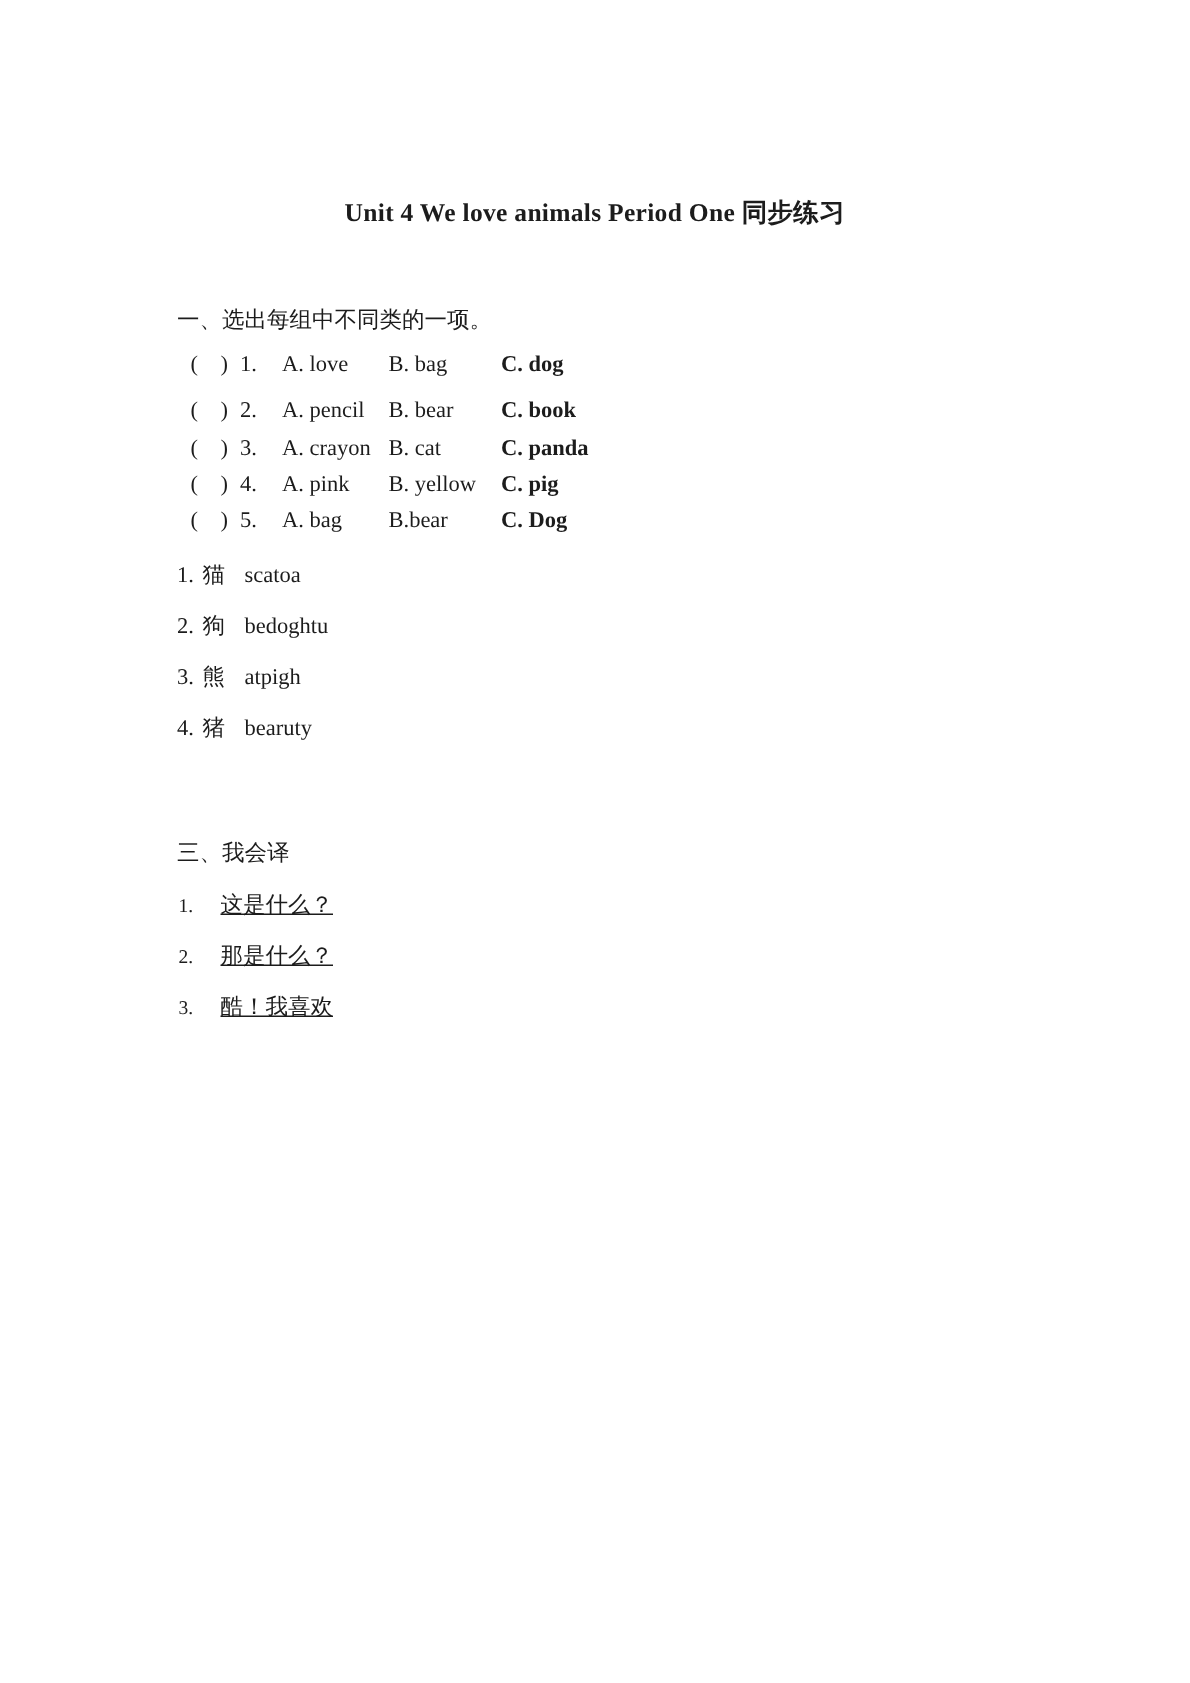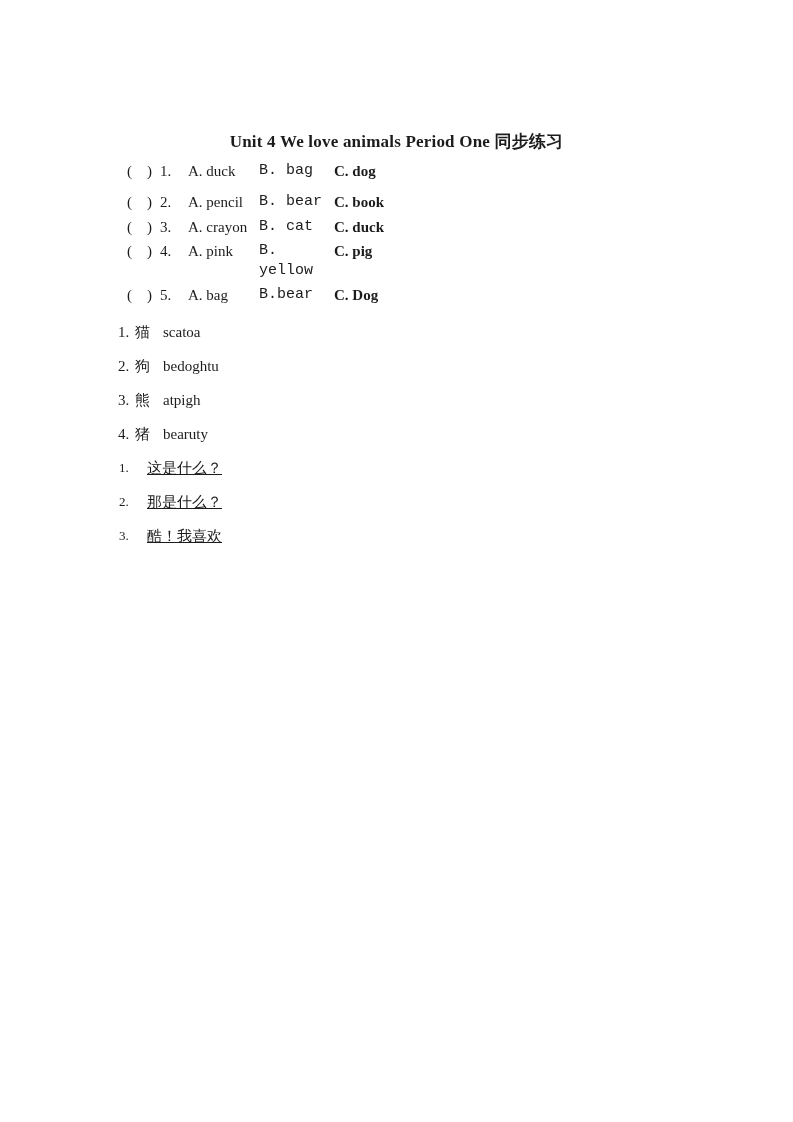--- a/index.html
+++ b/index.html
@@ -40,21 +40,21 @@
     display: flex;
   }
   .mc-row.r1 { margin-top: 8px; }
   .mc-row.r2 { margin-top: 11px; }
   .mc-row.r3 { margin-top: 5px; }
   .mc-row.r4 { margin-top: 4px; }
   .mc-row.r5 { margin-top: 4px; }
   .col-parens { width: 33px; white-space: pre; flex: 0 0 auto; }
   .col-num    { width: 28px; flex: 0 0 auto; }
   .col-a      { width: 71px; flex: 0 0 auto; }
-  .col-b      { width: 75px; flex: 0 0 auto; font-family: Liberation Mono, monospace; }
+  .col-b      { width: 75px; flex: 0 0 auto; }
   .col-c      { flex: 0 0 auto; font-weight: bold; }
 
   
   .circle-row {
     margin-left: 118px;
     font-size: 15px;
     line-height: 20px;
     display: flex;
   }
   .circle-row.first { margin-top: 17px; }
@@ -75,41 +75,42 @@
   .trans-num  { width: 28px; flex: 0 0 auto; font-size: 13px; }
   .trans-text { flex: 0 0 auto; text-decoration: underline; }
 </style>
 </head>
 <body>
 
 <div class="page">
 
   <div class="doc-title">Unit 4 We love animals Period One 同步练习</div>
 
+  <div class="section-heading h1">一、选出每组中不同类的一项。</div>
 
   <div class="mc-row r1">
     <span class="col-parens">(    )</span>
     <span class="col-num">1.</span>
-    <span class="col-a">A. duck</span>
+    <span class="col-a">A. love</span>
     <span class="col-b">B. bag</span>
     <span class="col-c">C. dog</span>
   </div>
   <div class="mc-row r2">
     <span class="col-parens">(    )</span>
     <span class="col-num">2.</span>
     <span class="col-a">A. pencil</span>
     <span class="col-b">B. bear</span>
     <span class="col-c">C. book</span>
   </div>
   <div class="mc-row r3">
     <span class="col-parens">(    )</span>
     <span class="col-num">3.</span>
     <span class="col-a">A. crayon</span>
     <span class="col-b">B. cat</span>
-    <span class="col-c">C. duck</span>
+    <span class="col-c">C. panda</span>
   </div>
   <div class="mc-row r4">
     <span class="col-parens">(    )</span>
     <span class="col-num">4.</span>
     <span class="col-a">A. pink</span>
     <span class="col-b">B. yellow</span>
     <span class="col-c">C. pig</span>
   </div>
   <div class="mc-row r5">
     <span class="col-parens">(    )</span>
@@ -134,20 +135,21 @@
     <span class="circle-num">3.</span>
     <span class="circle-hanzi">熊</span>
     <span class="circle-word">atpigh</span>
   </div>
   <div class="circle-row">
     <span class="circle-num">4.</span>
     <span class="circle-hanzi">猪</span>
     <span class="circle-word">bearuty</span>
   </div>
 
+  <div class="section-heading h3">三、我会译</div>
 
   <div class="trans-row first">
     <span class="trans-num">1.</span>
     <span class="trans-text">这是什么？</span>
   </div>
   <div class="trans-row">
     <span class="trans-num">2.</span>
     <span class="trans-text">那是什么？</span>
   </div>
   <div class="trans-row">

